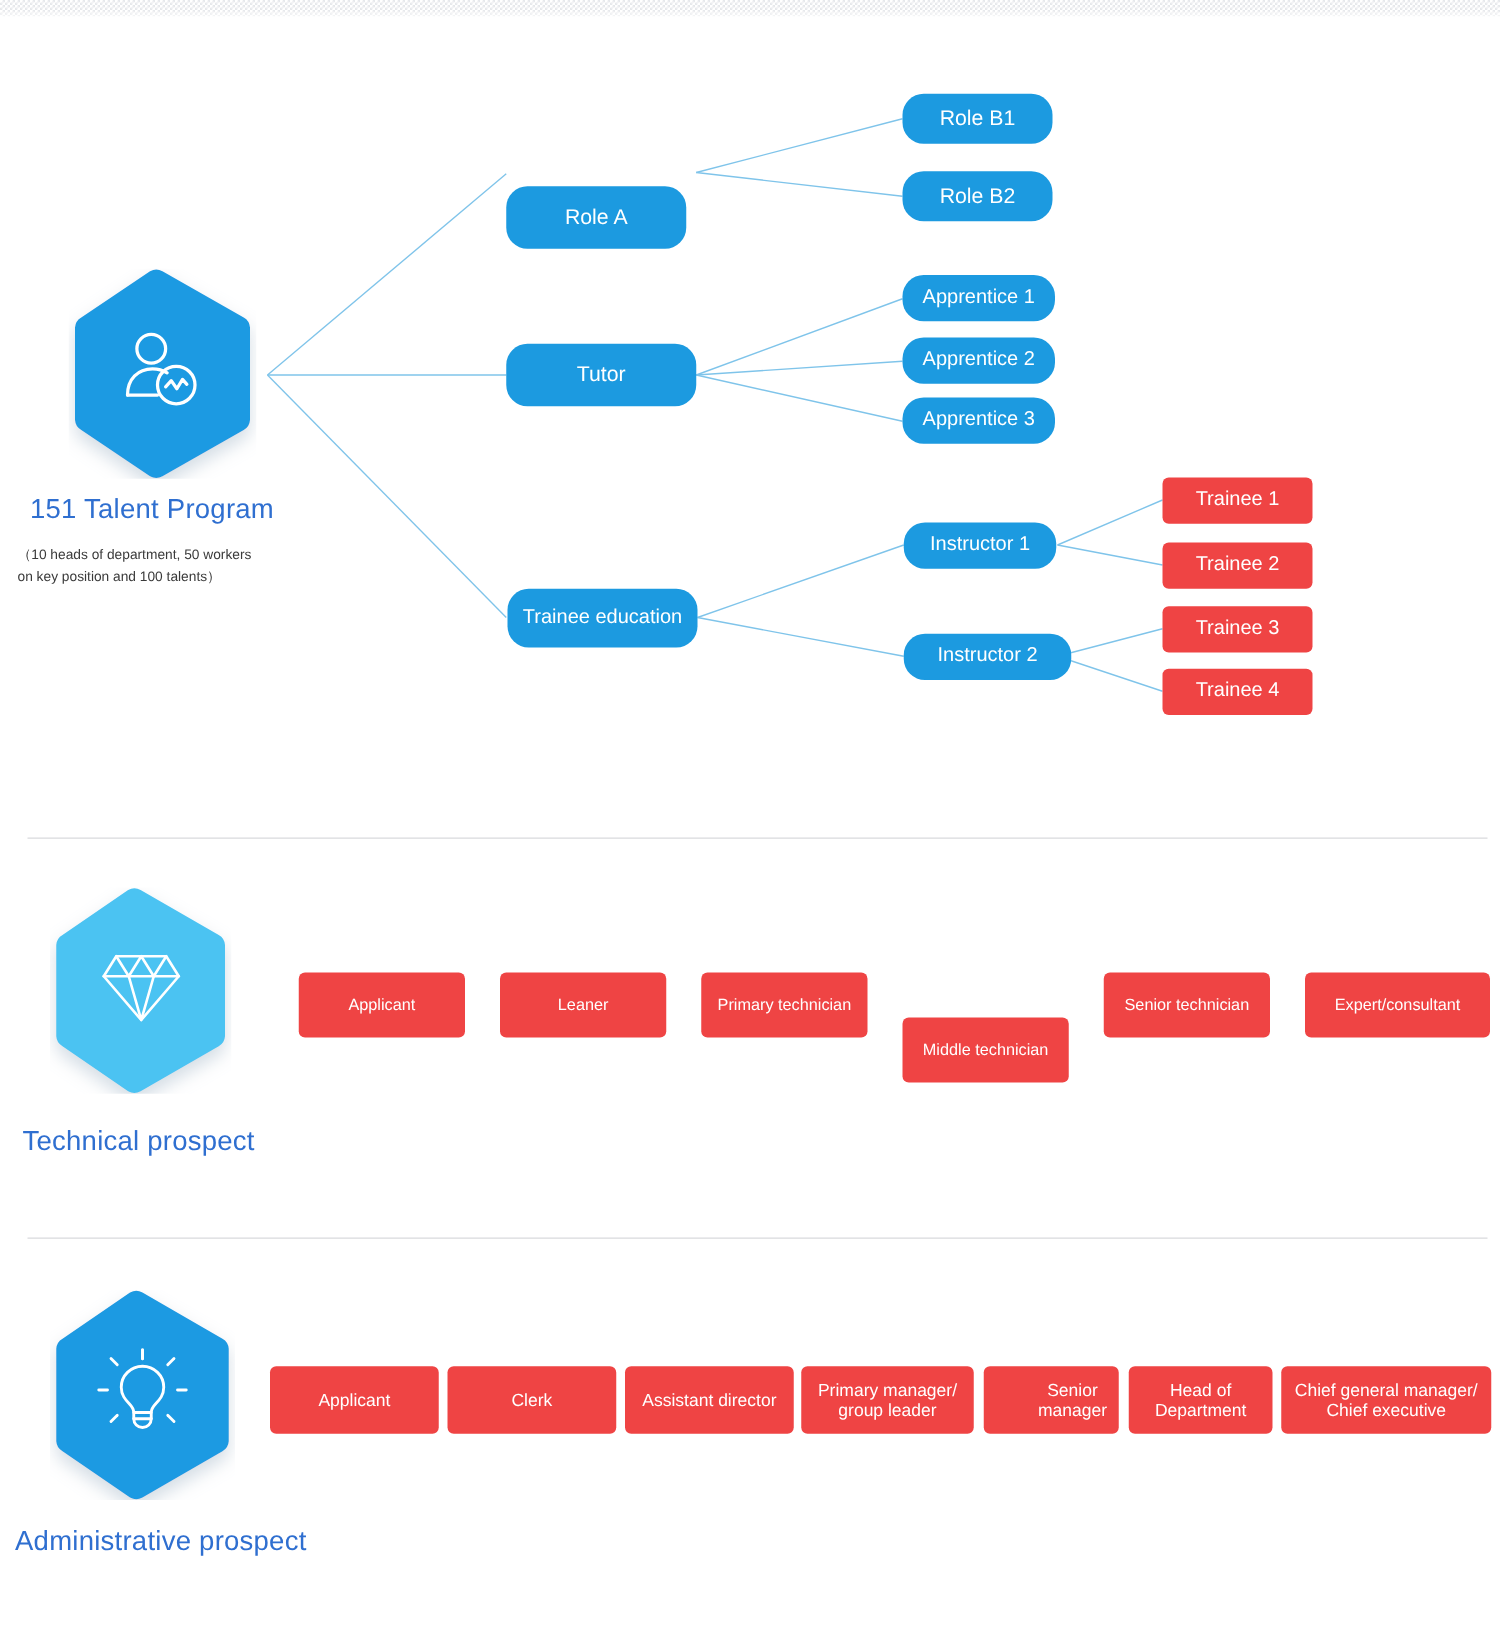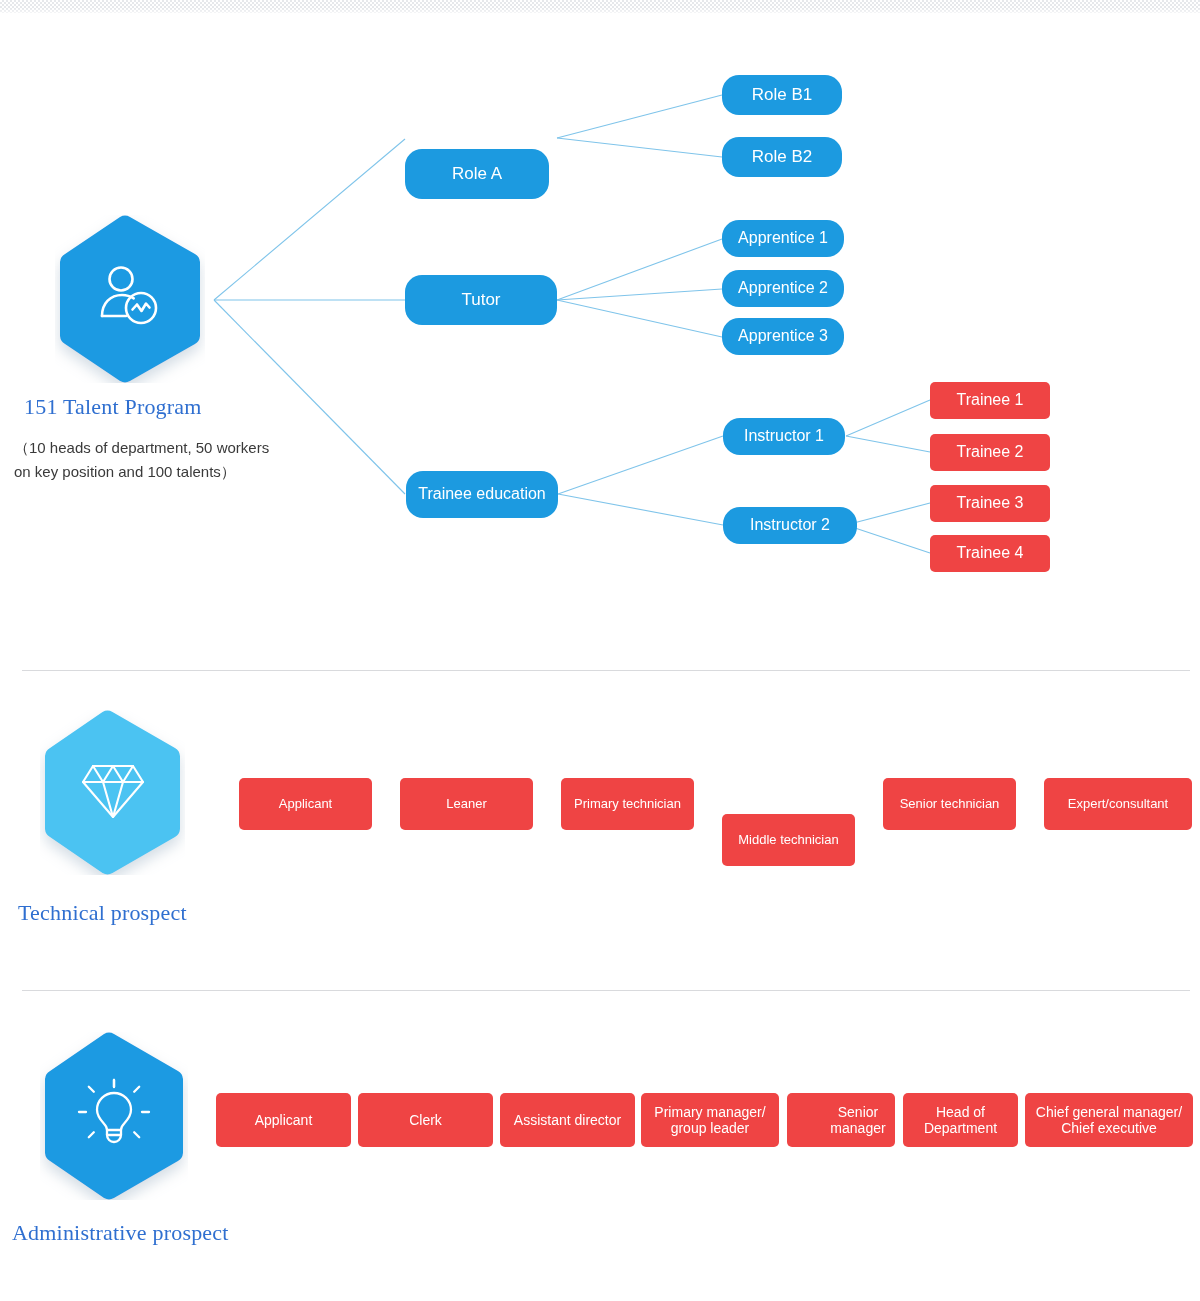--- a/index.html
+++ b/index.html
@@ -61,26 +61,25 @@
   .hex svg.hexbg{position:absolute;left:0;top:0;}
   .hex .glyph{position:relative;z-index:2;}
 
   
   .sec-title{
     position:absolute;
     color:#2f6fd0;
     font-size:22px;
     letter-spacing:.2px;
     white-space:nowrap;
-    font-family:Liberation Serif, serif;
   }
   .sec-sub{
     position:absolute;
     color:#3a3a3a;
-    font-size:15px;
+    font-size:11px;
     line-height:1.6;
     white-space:pre-line;
   }
 
   
   .divider{
     position:absolute;
     height:1px;
     background:#d9dadd;
   }

